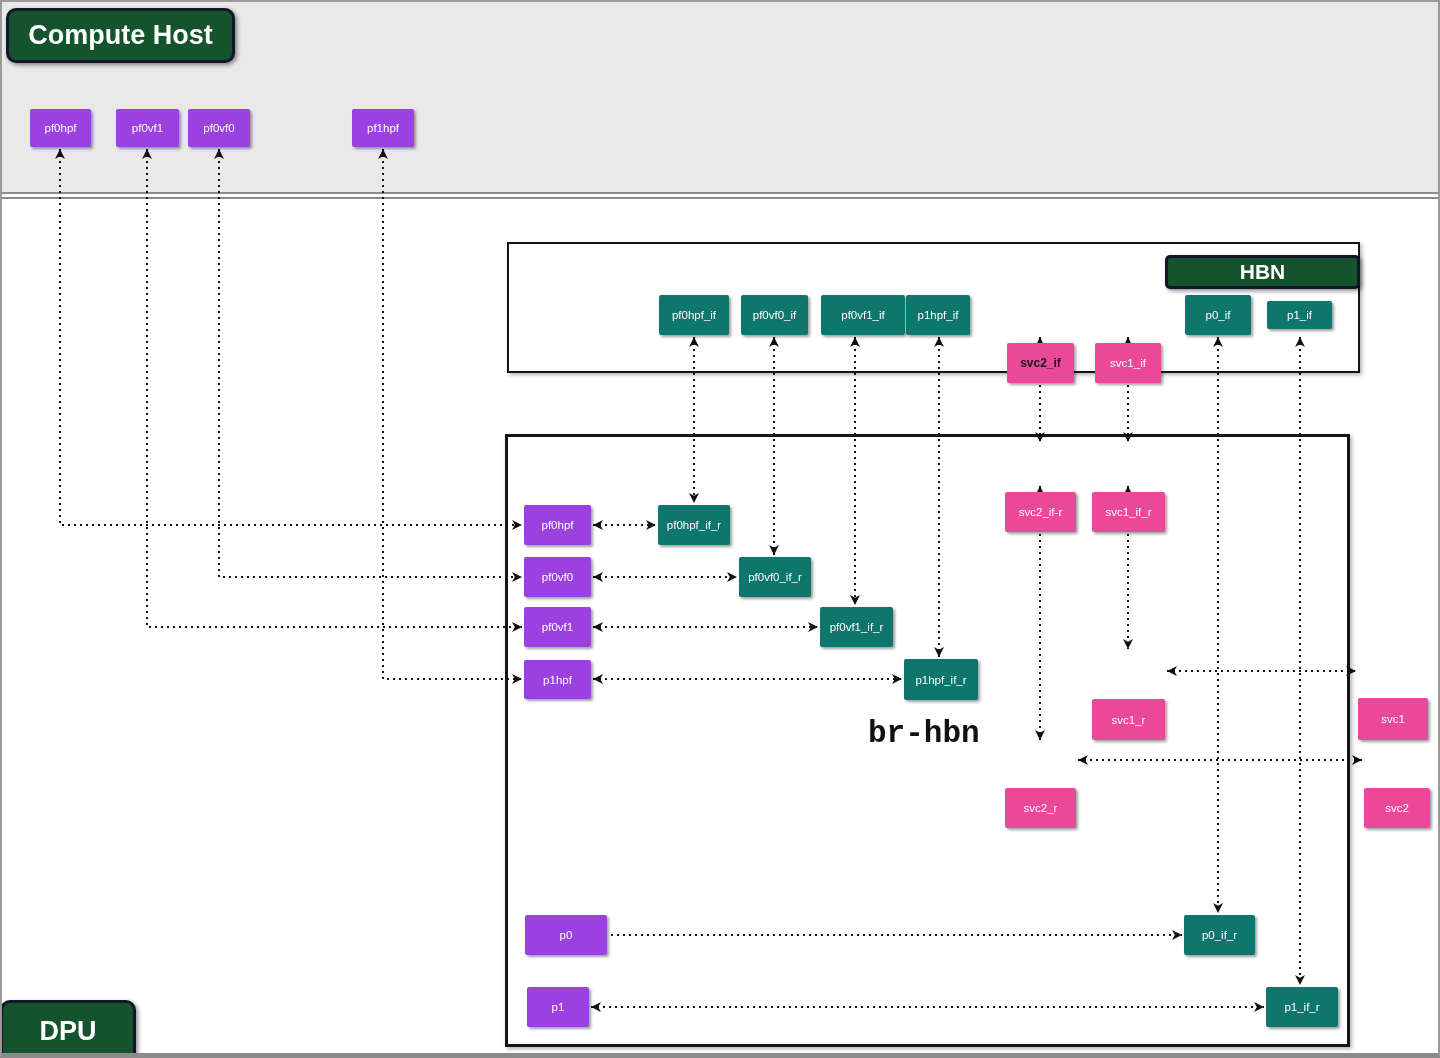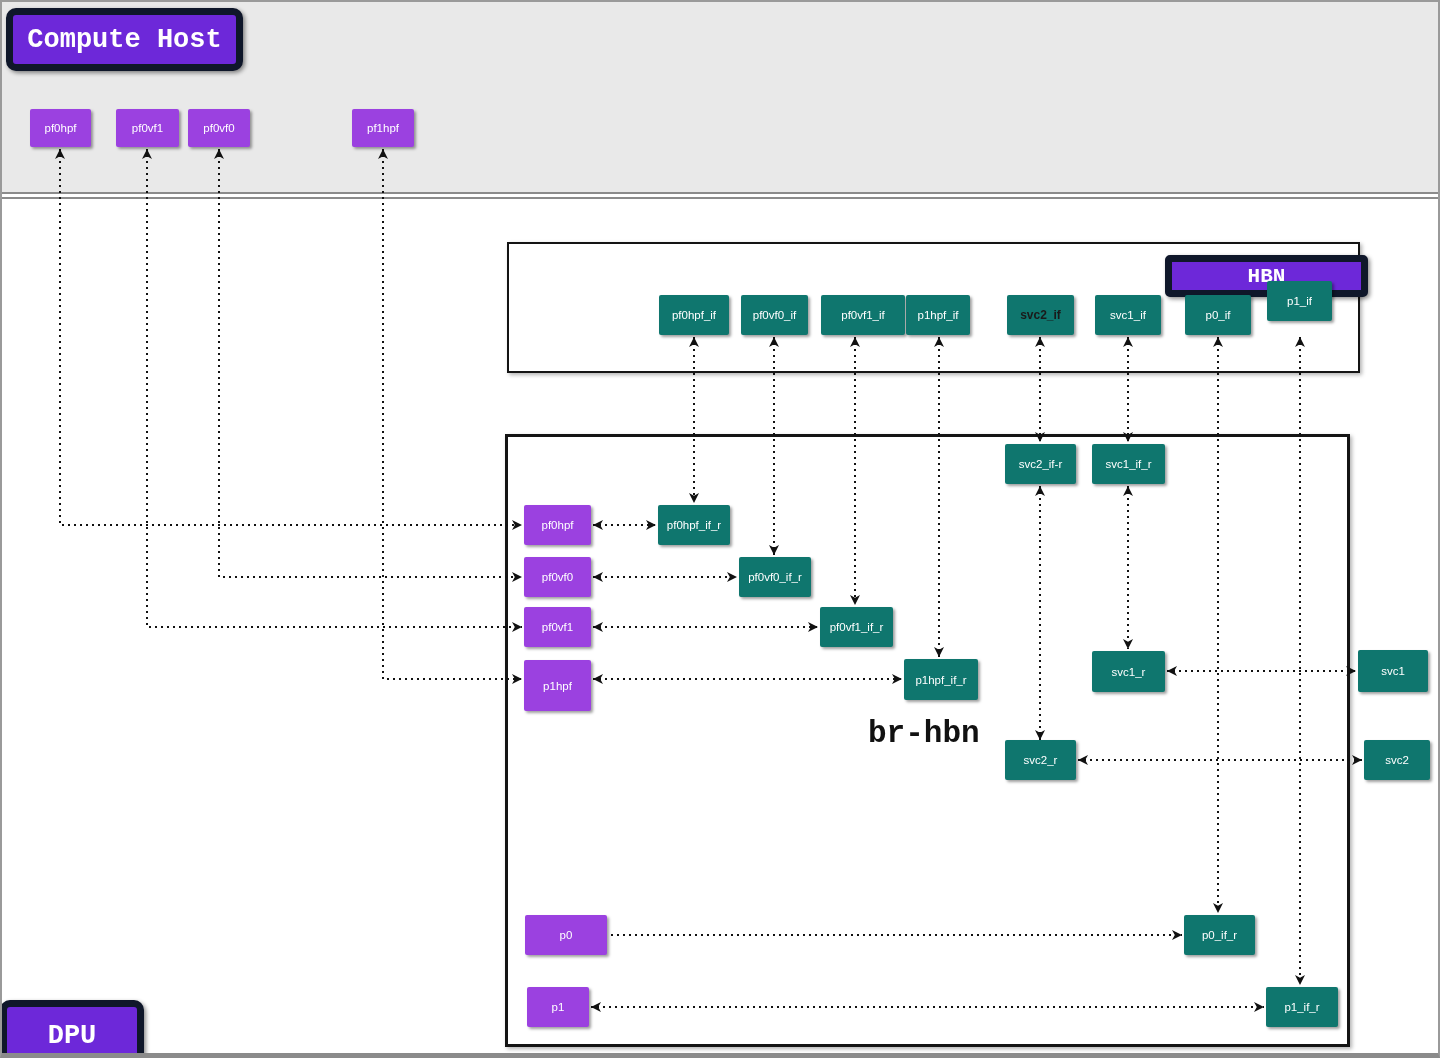--- a/index.html
+++ b/index.html
@@ -2,35 +2,35 @@
 <html><head>
 <meta charset="utf-8">
 <style>
   html,body{margin:0;padding:0;background:#fff;font-family:"Liberation Sans",sans-serif;}
   .canvas{position:relative;width:1440px;height:1058px;background:#fff;box-sizing:border-box;
           border-left:2px solid #9a9a9a;border-right:2px solid #9a9a9a;border-top:2px solid #9a9a9a;
           border-bottom:5px solid #8b8b8b;overflow:hidden;}
   .host-band{position:absolute;left:0;top:0;width:100%;height:190px;background:#e9e9e9;
              border-bottom:2px solid #8b8b8b;}
   .divider{position:absolute;left:0;top:195px;width:100%;height:2px;background:#8b8b8b;}
-  .plate{position:absolute;background:#6d28d9;color:#fff;font-weight:bold;display:flex;
-         align-items:center;justify-content:center;border:7px solid #0f172a;
-         box-shadow:2px 2px 4px rgba(0,0,0,.45);font-family:Liberation Mono, monospace;}
+  .plate{position:absolute;background:#14532d;color:#fff;font-weight:bold;display:flex;
+         align-items:center;justify-content:center;border:3px solid #0f172a;
+         box-shadow:2px 2px 4px rgba(0,0,0,.45);}
   .plate-lg{font-size:27px;border-radius:10px;}
   .plate-md{font-size:21px;border-radius:5px;margin-top:12px;}
   .frame{position:absolute;background:#fff;box-shadow:2px 2px 4px rgba(0,0,0,.3);}
   .hbn-frame{left:505px;top:240px;width:849px;height:127px;border:2px solid #141414;}
   .br-frame{left:503px;top:432px;width:845px;height:613px;border:3px solid #141414;box-sizing:border-box;}
   .br-label{position:absolute;left:866px;top:714px;font-size:31px;font-weight:bold;color:#111;font-family:Liberation Mono, monospace;}
   .edges{position:absolute;left:0;top:0;width:1440px;height:1058px;pointer-events:none;}
   .n{position:absolute;display:flex;align-items:center;justify-content:center;color:#fff;
      font-size:11.5px;box-shadow:2px 2px 3px rgba(0,0,0,.38);border-radius:2px;white-space:nowrap;}
   .purple{background:#9B41E0;}
   .blue{background:#0f766e;}
-  .lblue{background:#0f766e;}
+  .lblue{background:#ec4899;margin-top:48px;}
   .dark-text{color:#1a1a1a;font-weight:bold;font-size:12px;}
 </style>
 </head>
 <body>
 
 <div class="canvas">
 
   <div class="host-band"></div>
   <div class="divider"></div>
 
@@ -79,26 +79,26 @@
   <div class="n purple" style="left:186px;top:107px;width:62px;height:38px">pf0vf0</div>
   <div class="n purple" style="left:350px;top:107px;width:62px;height:38px">pf1hpf</div>
 
   <div class="n blue" style="left:657px;top:293px;width:70px;height:40px">pf0hpf_if</div>
   <div class="n blue" style="left:739px;top:293px;width:67px;height:40px">pf0vf0_if</div>
   <div class="n blue" style="left:819px;top:293px;width:84px;height:40px">pf0vf1_if</div>
   <div class="n blue" style="left:904px;top:293px;width:64px;height:40px">p1hpf_if</div>
   <div class="n lblue dark-text" style="left:1005px;top:293px;width:67px;height:40px">svc2_if</div>
   <div class="n lblue" style="left:1093px;top:293px;width:66px;height:40px">svc1_if</div>
   <div class="n blue" style="left:1183px;top:293px;width:66px;height:40px">p0_if</div>
-  <div class="n blue" style="left:1265px;top:279px;width:65px;height:40px">p1_if</div>
+  <div class="n blue" style="left:1265px;top:299px;width:65px;height:28px">p1_if</div>
 
   <div class="n purple" style="left:522px;top:503px;width:67px;height:40px">pf0hpf</div>
   <div class="n purple" style="left:522px;top:555px;width:67px;height:40px">pf0vf0</div>
   <div class="n purple" style="left:522px;top:605px;width:67px;height:40px">pf0vf1</div>
-  <div class="n purple" style="left:522px;top:658px;width:67px;height:51px">p1hpf</div>
+  <div class="n purple" style="left:522px;top:658px;width:67px;height:39px">p1hpf</div>
   <div class="n purple" style="left:523px;top:913px;width:82px;height:40px">p0</div>
   <div class="n purple" style="left:525px;top:985px;width:62px;height:40px">p1</div>
 
   <div class="n blue" style="left:656px;top:503px;width:72px;height:40px">pf0hpf_if_r</div>
   <div class="n blue" style="left:737px;top:555px;width:72px;height:40px">pf0vf0_if_r</div>
   <div class="n blue" style="left:818px;top:605px;width:73px;height:40px">pf0vf1_if_r</div>
   <div class="n blue" style="left:902px;top:657px;width:74px;height:41px">p1hpf_if_r</div>
   <div class="n blue" style="left:1182px;top:913px;width:71px;height:40px">p0_if_r</div>
   <div class="n blue" style="left:1264px;top:985px;width:72px;height:40px">p1_if_r</div>
 

